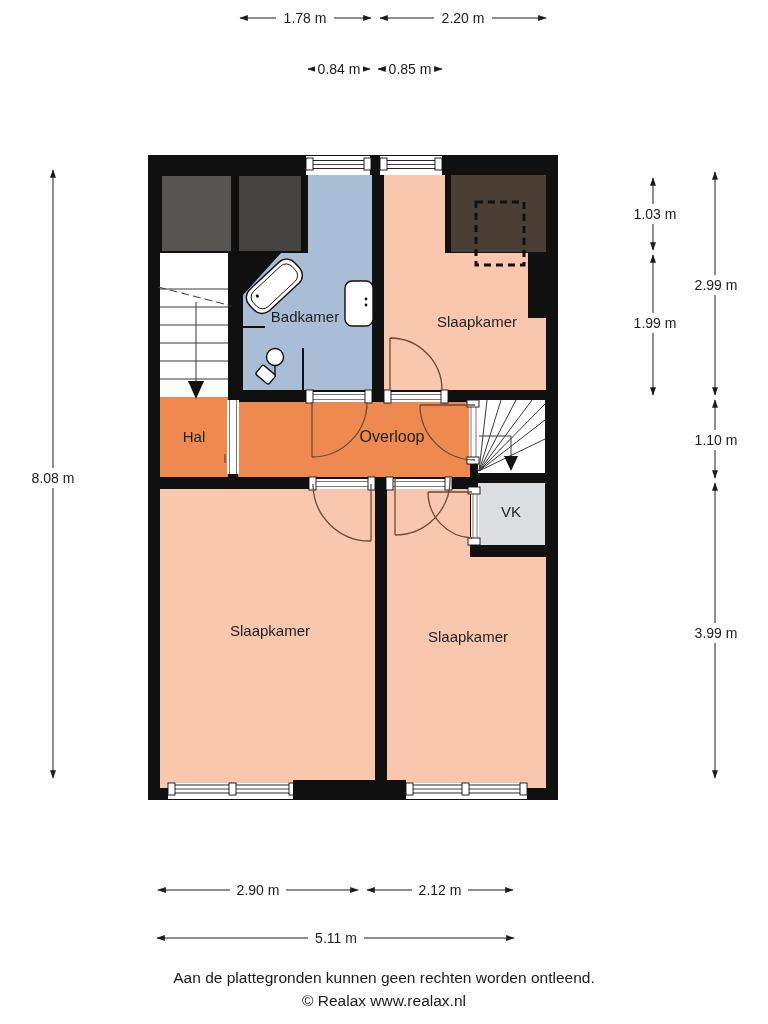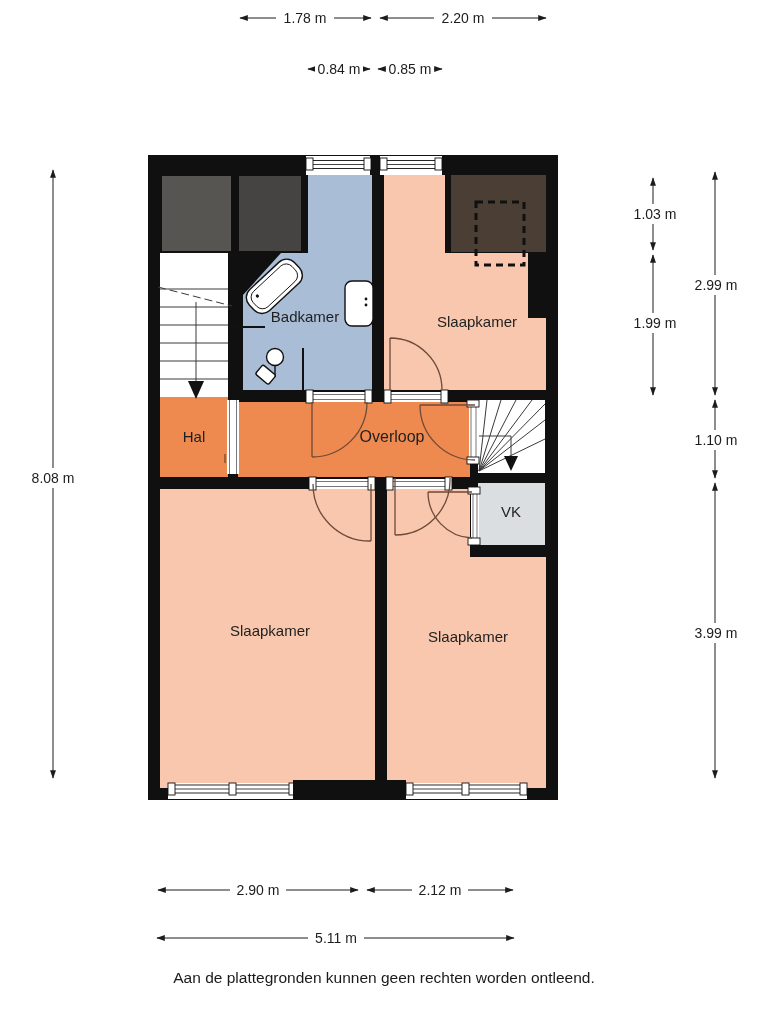--- a/index.html
+++ b/index.html
@@ -261,13 +261,14 @@
     <g>
       <line x1="157" y1="938" x2="514" y2="938" class="dimline" marker-start="url(#ah)" marker-end="url(#ah)"></line>
       <rect x="308" y="928" width="56" height="20" class="dimbg"></rect>
       <text x="336" y="943" text-anchor="middle" class="dimtext">5.11 m</text>
     </g>
   </g>
 </svg>
 
 <div class="footer">
   <div>Aan de plattegronden kunnen geen rechten worden ontleend.</div>
+  <div>© Realax www.realax.nl</div>
 </div>
 
 </body></html>

